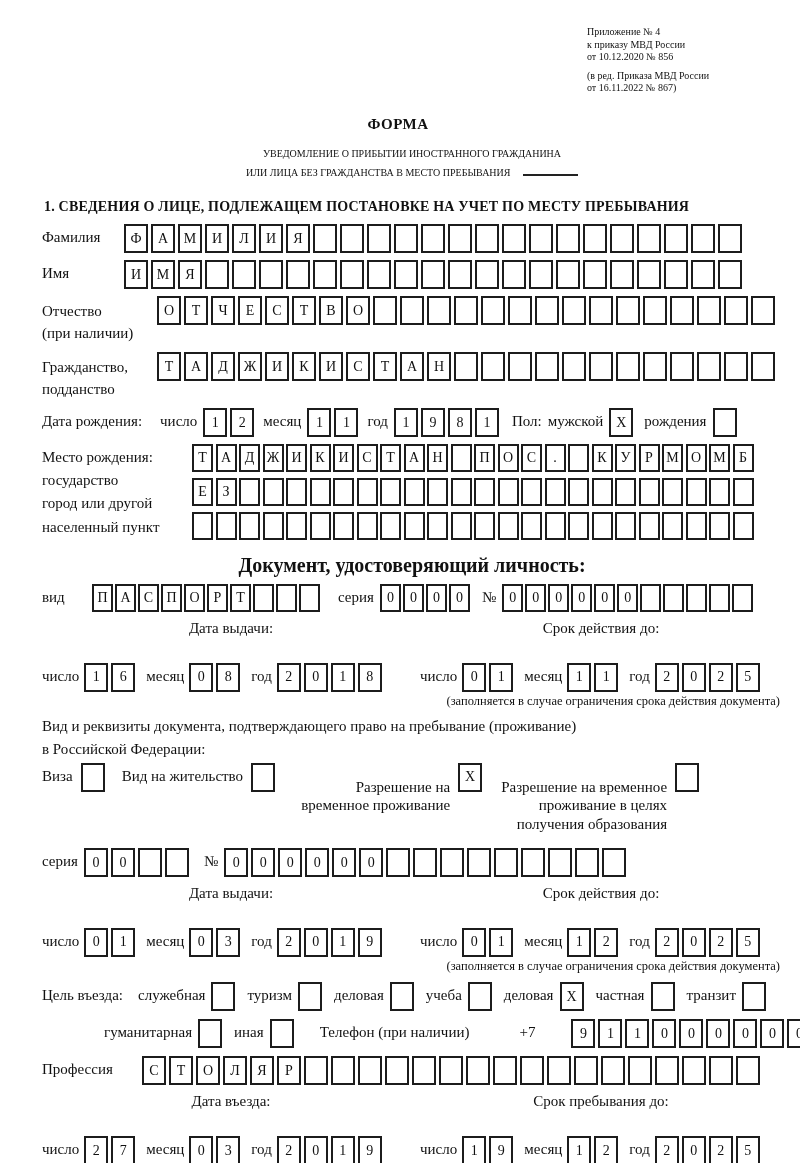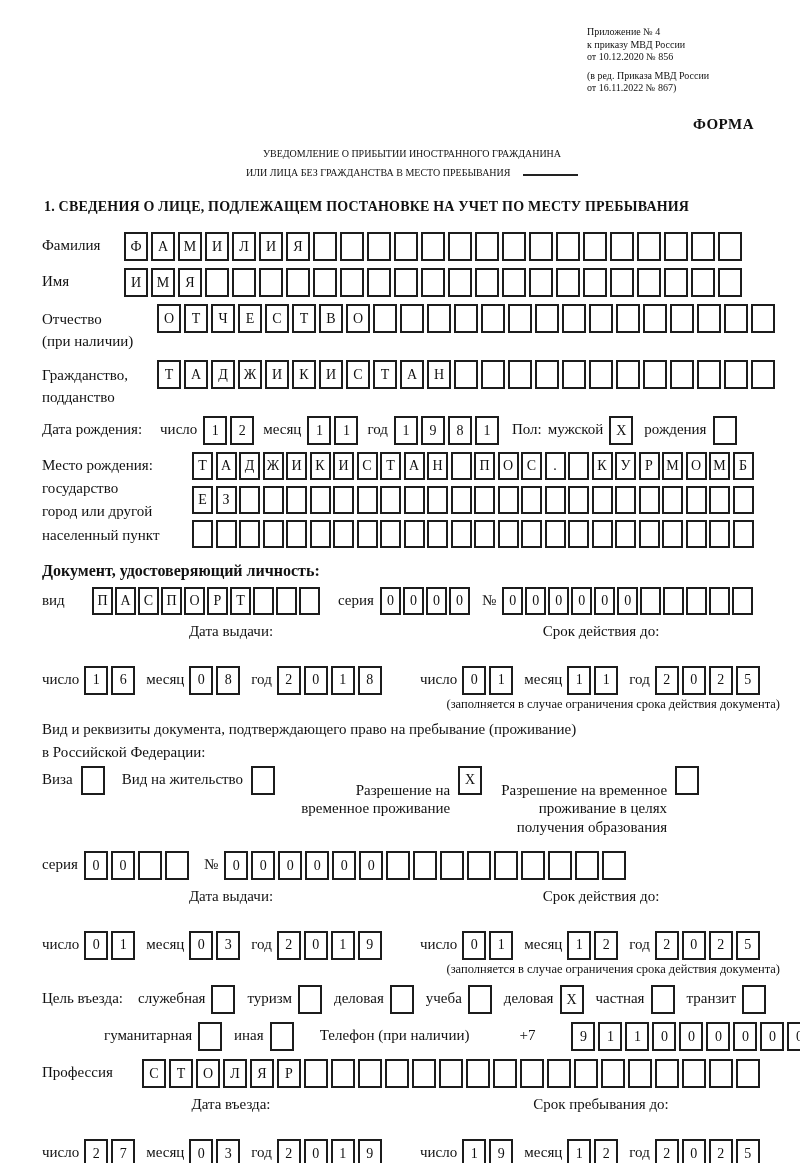--- a/index.html
+++ b/index.html
@@ -6,24 +6,24 @@
   .page{
     width:800px;min-height:1163px;box-sizing:border-box;
     padding:26px 18px 24px 42px;background:#fff;
     font-family:"Liberation Serif","DejaVu Serif",serif;
     font-size:15px;line-height:1.25;
   }
   
   .appendix{margin-left:auto;width:195px;font-size:10px;}
   .appendix .ln{white-space:nowrap;}
   .appendix .ed{margin-top:6px;}
-  .forma{text-align:right;font-weight:bold;font-size:15px;margin:20px 28px 6px 0;letter-spacing:.5px;}
+  .forma{text-align:center;font-weight:bold;font-size:15px;margin:20px 28px 6px 0;letter-spacing:.5px;}
   .title{text-align:center;font-weight:normal;font-size:10px;margin:14px 0 4px 0;line-height:1.45;}
   .blankline{display:inline-block;width:55px;border-bottom:2px solid #222;height:12px;margin-left:10px;}
-  .sect{font-weight:bold;font-size:14px;margin:18px 0 16px 2px;letter-spacing:.2px;}
+  .sect{font-weight:bold;font-size:14px;margin:18px 0 8px 2px;letter-spacing:.2px;}
 
   
   .row{display:flex;align-items:flex-start;margin-bottom:7px;}
   .lbl{flex-shrink:0;padding-top:4px;}
   .lbl2{line-height:1.5;}
   .w82{width:82px;}
   .w115{width:115px;}
   .w100{width:100px;}
   .w175{width:175px;}
   .w50{width:50px;}
@@ -63,21 +63,21 @@
   
   .purpose-row{display:flex;align-items:flex-start;flex-wrap:nowrap;margin-bottom:8px;}
   .purpose-row .opt{display:flex;align-items:flex-start;margin-right:9px;}
   .purpose-row .opt .txt{padding-top:4px;margin-right:6px;white-space:nowrap;}
   .indent60{margin-left:62px;}
 
   
   .reps{display:flex;align-items:flex-start;margin-top:4px;}
   .reps .lblcol{width:152px;flex-shrink:0;line-height:1.55;padding-top:2px;}
 
-  .heading-c{text-align:left;font-weight:bold;font-size:16px;margin:4px 0 6px 0;}
+  .heading-c{text-align:center;font-weight:bold;font-size:20px;margin:4px 0 6px 0;}
   .plain{margin-bottom:4px;}
 </style>
 </head>
 <body>
 
 <div class="page">
 
   <div class="appendix">
     <div class="ln">Приложение № 4</div>
     <div class="ln">к приказу МВД России</div>

